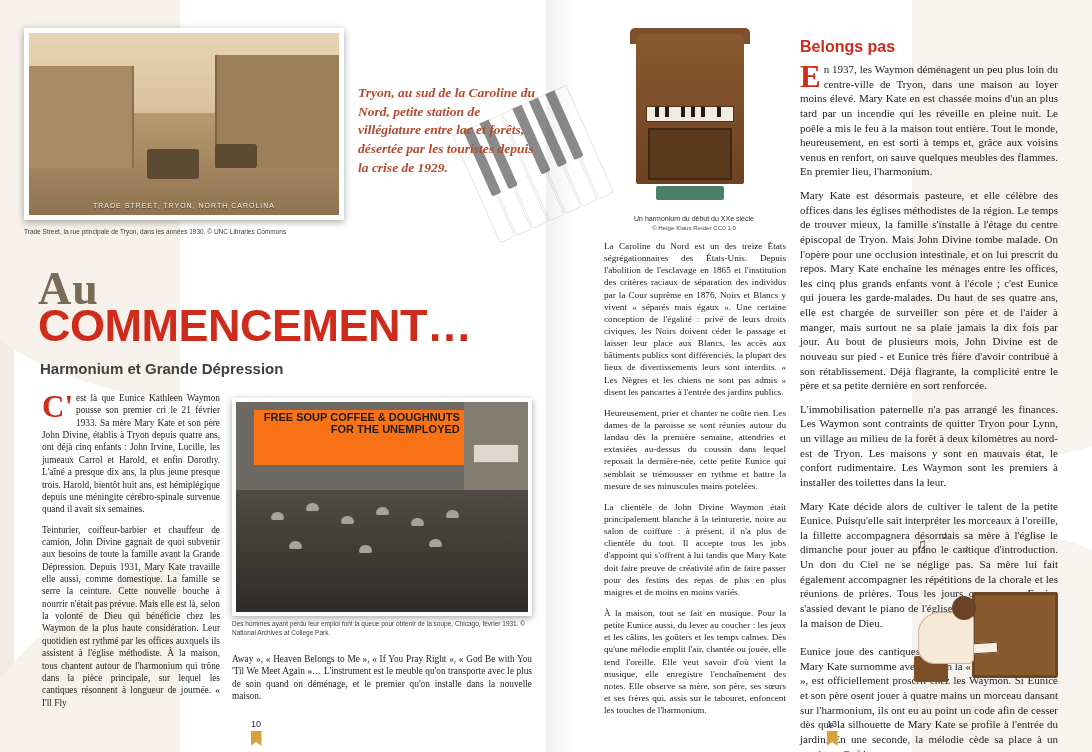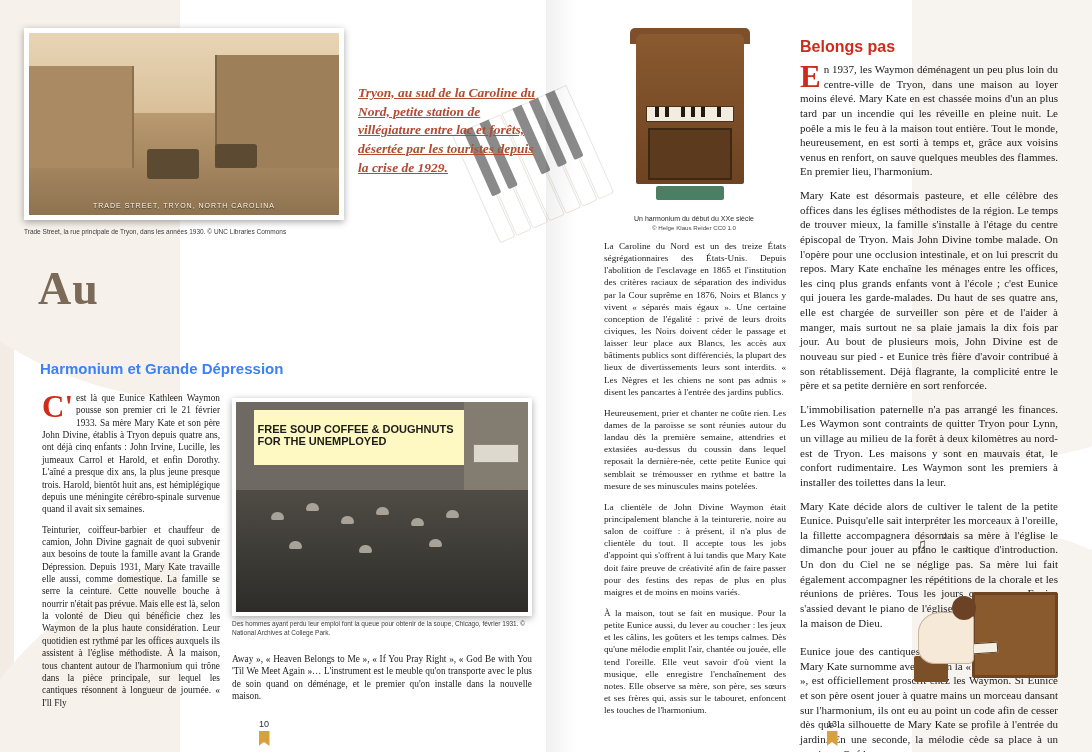--- a/index.html
+++ b/index.html
@@ -146,21 +146,20 @@
   .pullquote {
     position: absolute;
     left: 358px; top: 84px;
     width: 178px;
     font-family: "Liberation Serif", serif;
     font-style: italic;
     font-weight: bold;
     font-size: 13.5px;
     line-height: 1.38;
     color: #b24b2f;
-    text-decoration: underline;
   }
 
   .title-au {
     position: absolute;
     left: 38px; top: 262px;
     font-family: "Liberation Serif", serif;
     font-weight: bold;
     font-size: 46px;
     letter-spacing: 1px;
     color: #7a6a57;
@@ -173,21 +172,21 @@
     font-size: 45px;
     letter-spacing: -0.5px;
     color: #cf2b1b;
   }
   .subtitle {
     position: absolute;
     left: 40px; top: 360px;
     font-family: "Liberation Sans", sans-serif;
     font-weight: bold;
     font-size: 15px;
-    color: #3b82f6;
+    color: #404040;
     text-align: right;
   }
 
   .col-left-text {
     position: absolute;
     left: 42px; top: 392px;
     width: 178px;
     font-size: 9.3px;
     line-height: 1.33;
     text-align: justify;
@@ -208,24 +207,24 @@
     position: absolute;
     left: 232px; top: 398px;
     width: 300px; height: 218px;
     border: 4px solid #ffffff;
     box-shadow: 0 2px 7px rgba(0,0,0,0.35);
     background: #6e6a63;
     overflow: hidden;
   }
   .photo-mid .banner {
     position: absolute; left: 6%; top: 4%; width: 72%; height: 26%;
-    background: #fef9c3; color: #1c1c1c;
+    background: #f97316; color: #1c1c1c;
     font-family: "Liberation Sans", sans-serif;
     font-weight: bold; font-size: 11px; line-height: 1.05;
-    padding: 14px 4px; text-align: left;
+    padding: 2px 4px; text-align: right;
   }
   .photo-mid .crowd {
     position: absolute; left: 0; right: 0; bottom: 0; height: 58%;
     background: linear-gradient(#4f4c46, #2e2c28);
   }
   .photo-mid .hat {
     position: absolute; width: 13px; height: 8px; border-radius: 6px 6px 2px 2px;
     background: #a8a299;
   }
   .photo-mid .wallR {
@@ -374,21 +373,21 @@
   
   .folio {
     position: absolute;
     bottom: 6px;
     font-family: "Liberation Sans", sans-serif;
     font-size: 9px;
     color: #2b2b2b;
     text-align: center;
     width: 40px;
   }
-  .folio-left { left: 244px; margin-top: 17px; }
+  .folio-left { left: 236px; margin-top: 17px; }
   .folio-right { left: 812px; }
   .folio .mark {
     display: block;
     width: 11px; height: 15px;
     margin: 2px auto 0 auto;
     background: #d8a13c;
     clip-path: polygon(0 0, 100% 0, 100% 100%, 50% 74%, 0 100%);
   }
 </style>
 </head>
@@ -424,20 +423,21 @@
     <div class="bldgR"></div>
     <div class="car1"></div>
     <div class="car2"></div>
     <div class="caption-in">TRADE STREET, TRYON, NORTH CAROLINA</div>
   </div>
   <div class="photo-top-credit">Trade Street, la rue principale de Tryon, dans les années 1930. © UNC Libraries Commons</div>
 
   <div class="pullquote">Tryon, au sud de la Caroline du Nord, petite station de villégiature entre lac et forêts, désertée par les touristes depuis la crise de 1929.</div>
 
   <div class="title-au">Au</div>
+  <div class="title-main">COMMENCEMENT…</div>
   <div class="subtitle">Harmonium et Grande Dépression</div>
 
   <div class="col-left-text">
     <p class="dropcap">C'est là que Eunice Kathleen Waymon pousse son premier cri le 21 février 1933. Sa mère Mary Kate et son père John Divine, établis à Tryon depuis quatre ans, ont déjà cinq enfants : John Irvine, Lucille, les jumeaux Carrol et Harold, et enfin Dorothy. L'aîné a presque dix ans, la plus jeune presque trois. Harold, bientôt huit ans, est hémiplégique depuis une méningite cérébro-spinale survenue quand il avait six semaines.</p>
     <p>Teinturier, coiffeur-barbier et chauffeur de camion, John Divine gagnait de quoi subvenir aux besoins de toute la famille avant la Grande Dépression. Depuis 1931, Mary Kate travaille elle aussi, comme domestique. La famille se serre la ceinture. Cette nouvelle bouche à nourrir n'était pas prévue. Mais elle est là, selon la volonté de Dieu qui bénéficie chez les Waymon de la plus haute considération. Leur quotidien est rythmé par les offices auxquels ils assistent à l'église méthodiste. À la maison, tous chantent autour de l'harmonium qui trône dans la pièce principale, sur lequel les cantiques résonnent à longueur de journée. « I'll Fly</p>
   </div>
 
   <div class="photo-mid">
     <div class="wallR"></div>
     <div class="banner">FREE SOUP COFFEE &amp; DOUGHNUTS FOR THE UNEMPLOYED</div>

